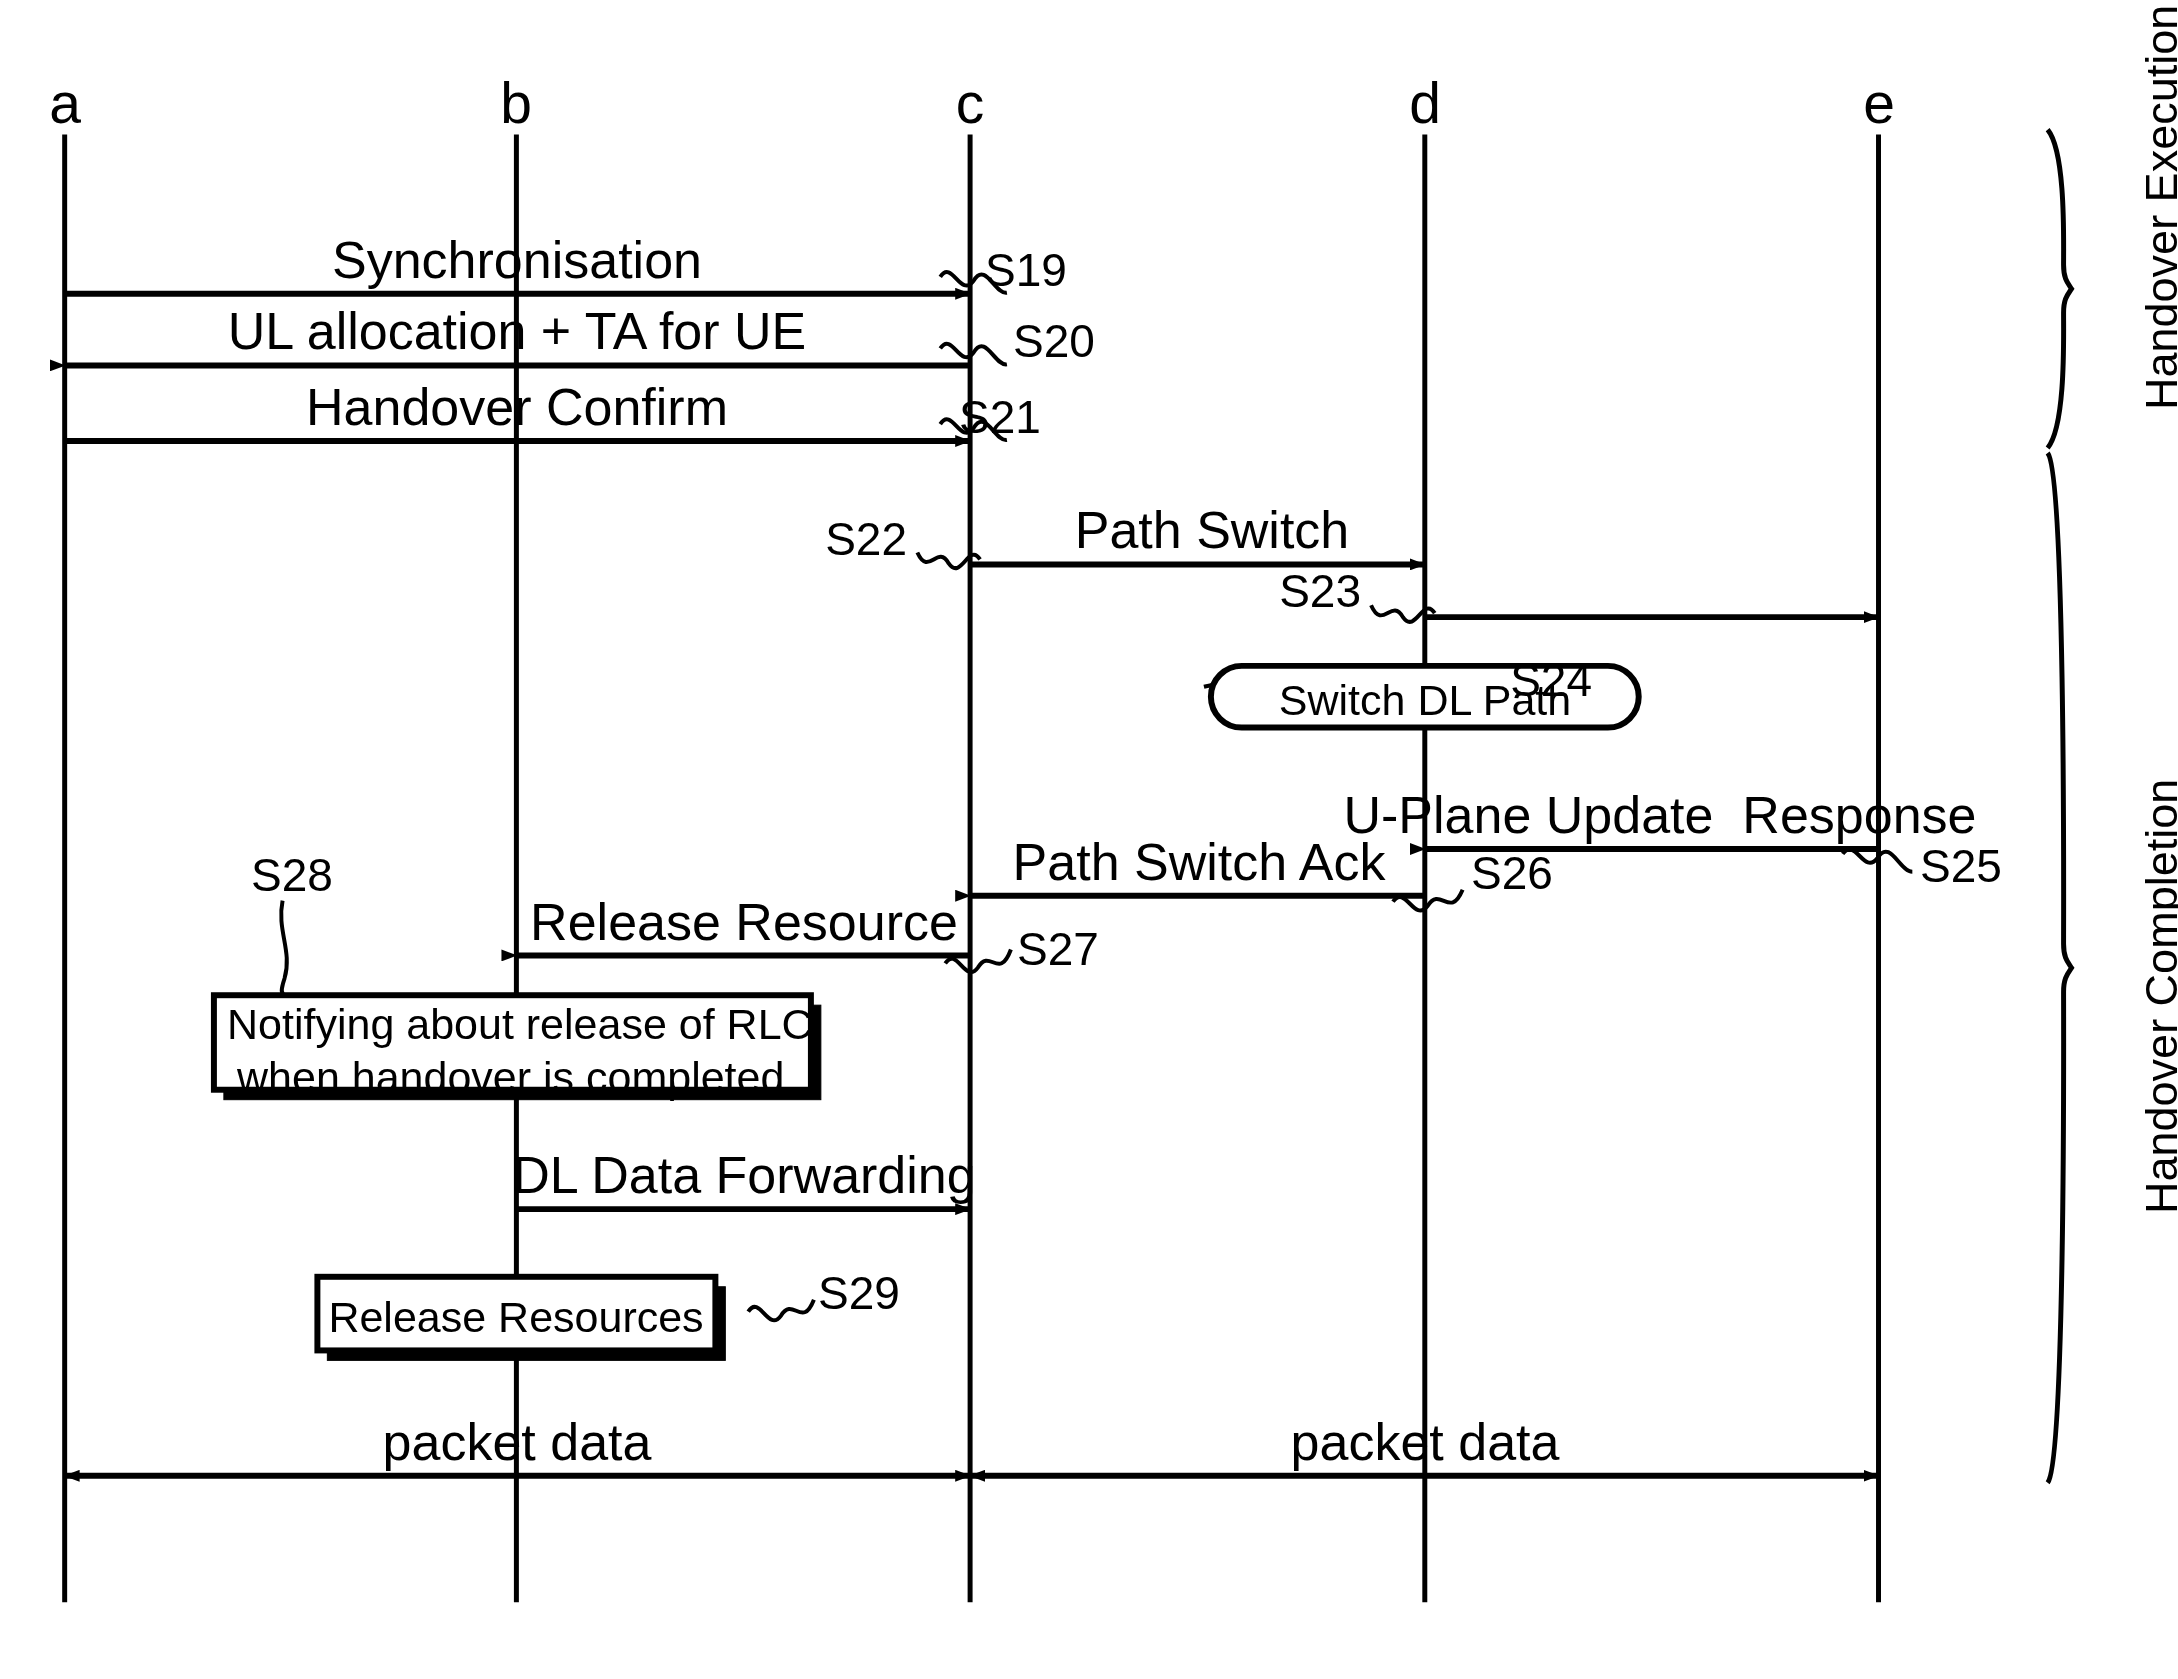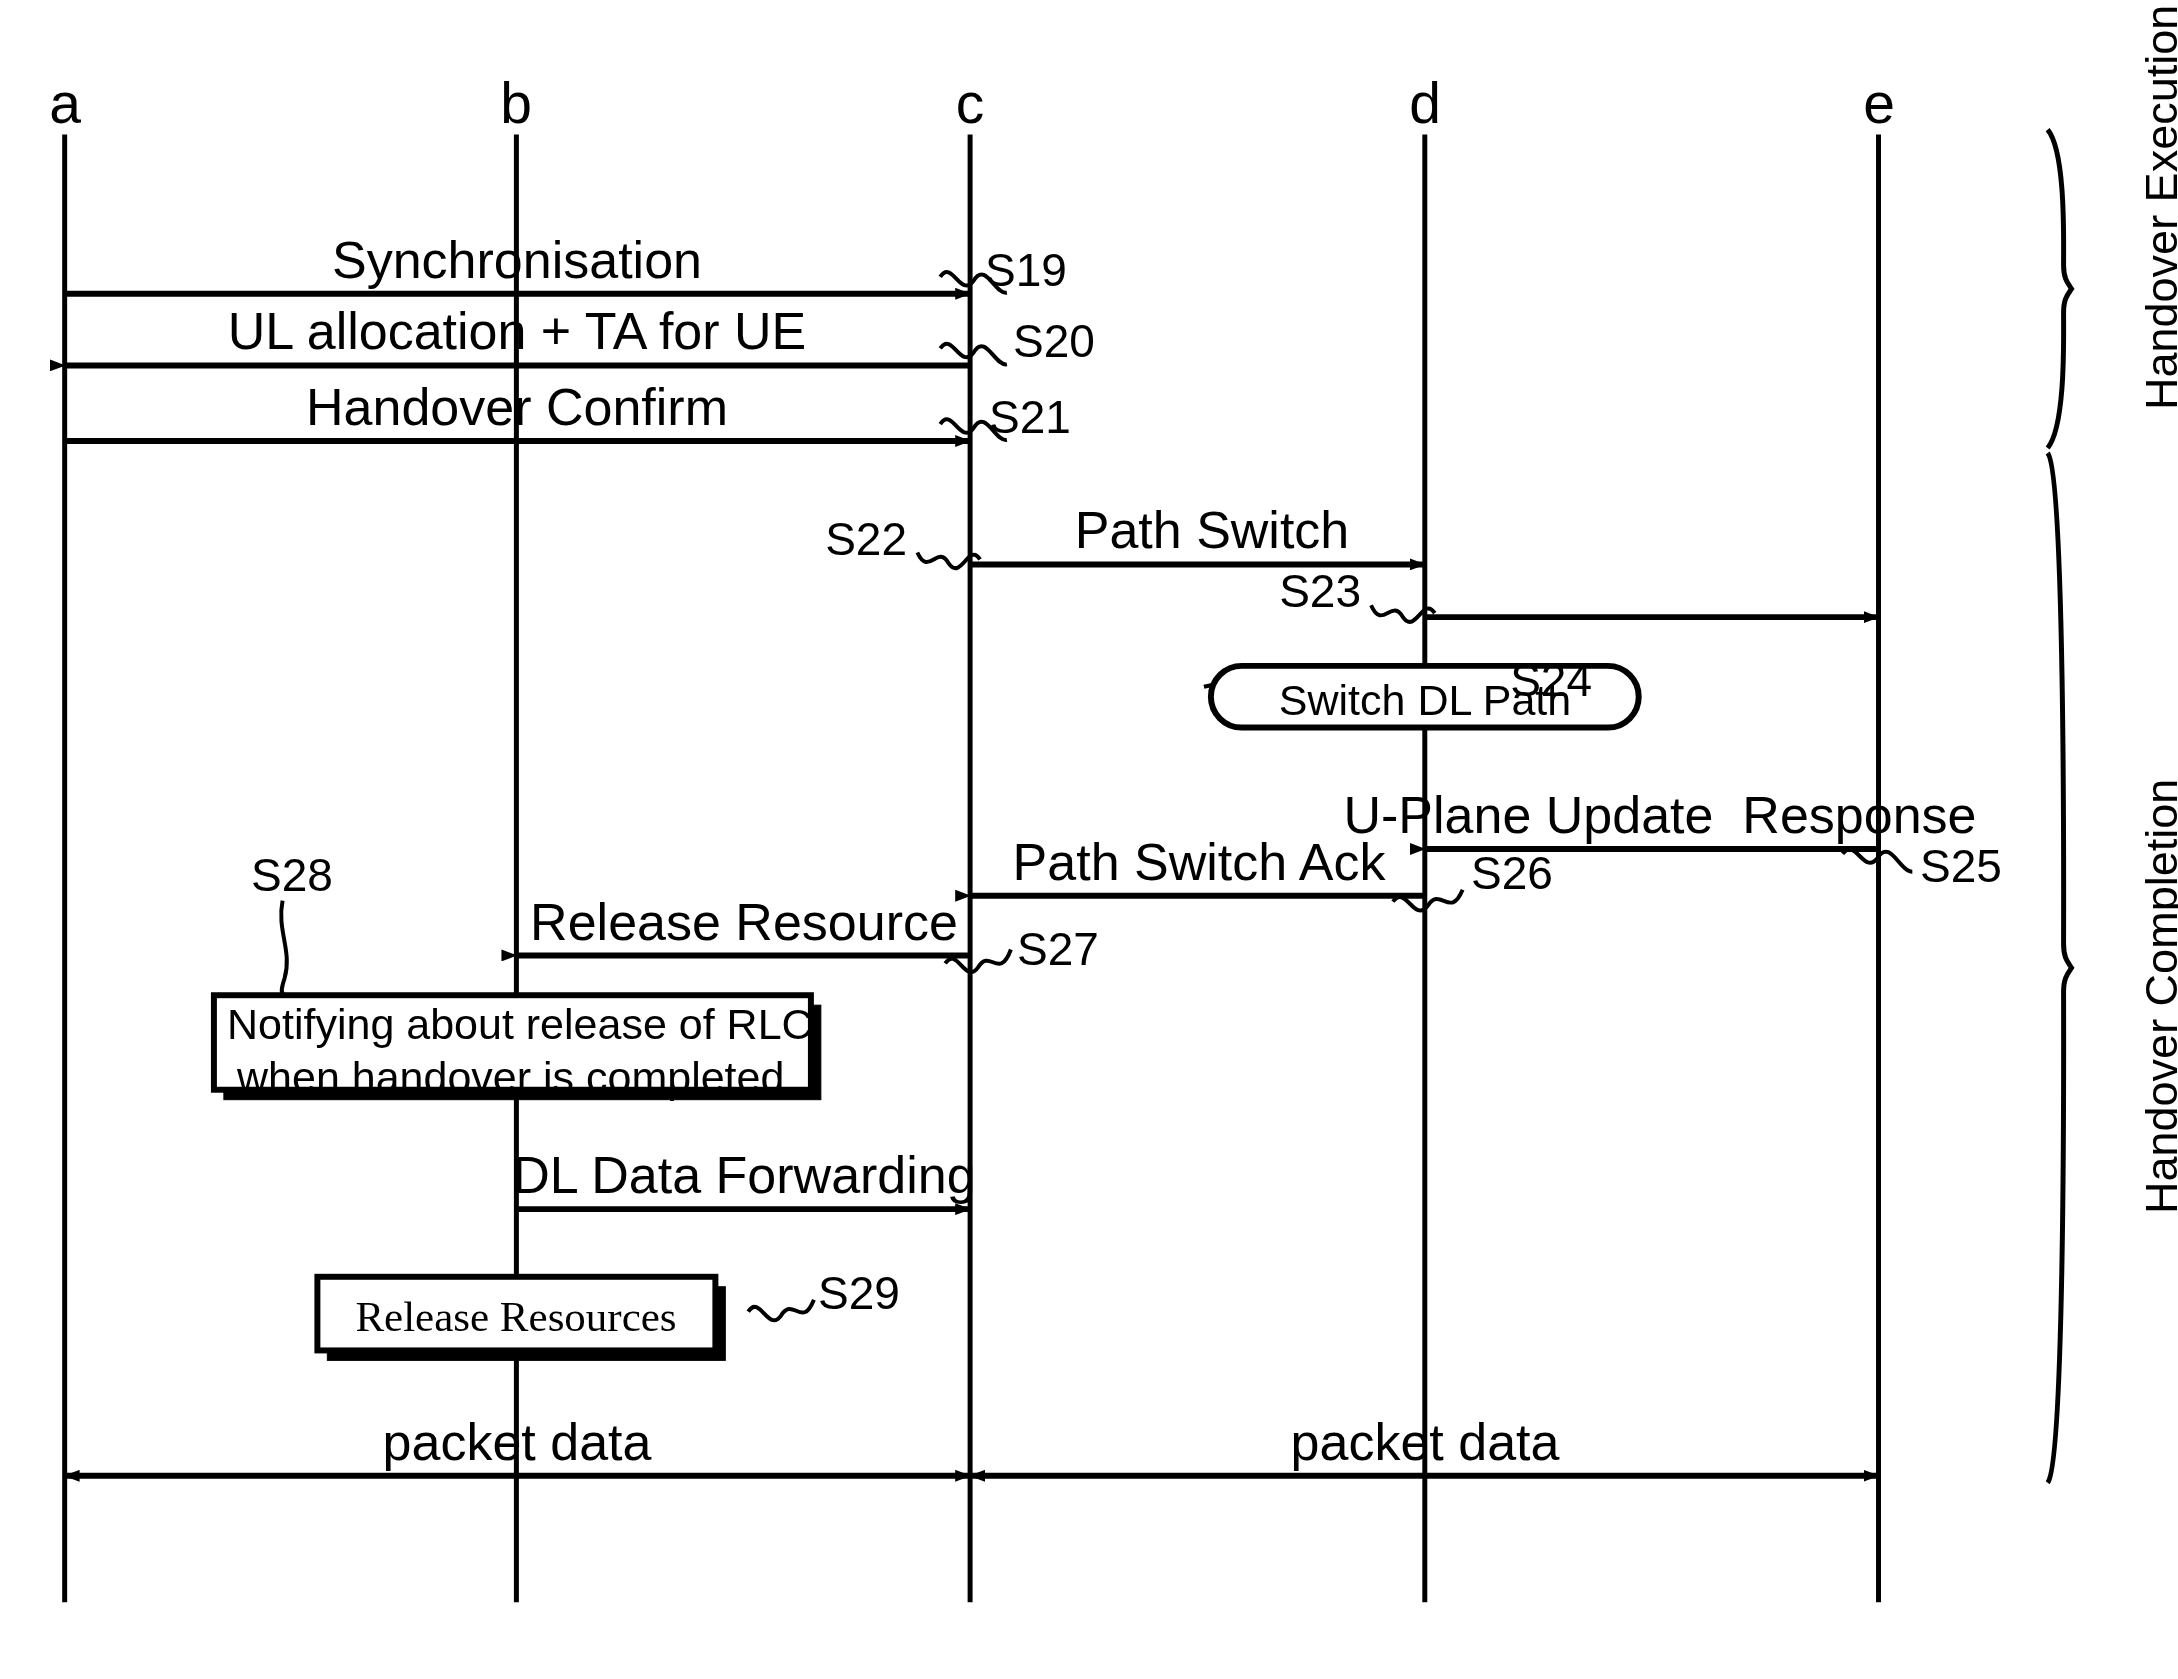--- a/index.html
+++ b/index.html
@@ -98,32 +98,32 @@
   <div class="lbl msg ctr" style="left:1212px;top:504px;">Path Switch</div>
   <div class="lbl msg ctr" style="left:1660px;top:789px;">U-Plane Update  Response</div>
   <div class="lbl msg ctr" style="left:1199px;top:836px;">Path Switch Ack</div>
   <div class="lbl msg ctr" style="left:744px;top:896px;">Release Resource</div>
   <div class="lbl msg ctr" style="left:744px;top:1149px;">DL Data Forwarding</div>
   <div class="lbl msg ctr" style="left:517px;top:1416px;">packet data</div>
   <div class="lbl msg ctr" style="left:1425px;top:1416px;">packet data</div>
 
   <div class="lbl step" style="left:985px;top:247px;">S19</div>
   <div class="lbl step" style="left:1013px;top:318px;">S20</div>
-  <div class="lbl step" style="left:989px;top:394px;">S21</div>
+  <div class="lbl step" style="left:959px;top:394px;">S21</div>
   <div class="lbl step rgt" style="left:907px;top:516px;">S22</div>
   <div class="lbl step rgt" style="left:1361px;top:568px;">S23</div>
   <div class="lbl step rgt" style="left:1592px;top:657px;">S24</div>
   <div class="lbl step" style="left:1920px;top:843px;">S25</div>
   <div class="lbl step" style="left:1471px;top:850px;">S26</div>
   <div class="lbl step" style="left:1017px;top:926px;">S27</div>
   <div class="lbl step" style="left:251px;top:852px;">S28</div>
   <div class="lbl step" style="left:818px;top:1270px;">S29</div>
 
   <div class="lbl boxtxt ctr" style="left:1425px;top:676px;">Switch DL Path</div>
-  <div class="lbl boxtxt ctr" style="left:516px;top:1293px;font-family:Liberation Serif, serif;">Release Resources</div>
+  <div class="lbl boxtxt ctr" style="left:516px;top:1293px;">Release Resources</div>
 
   <div class="lbl boxtxt" style="left:227px;top:1000px;">Notifying about release of RLC</div>
   <div class="lbl boxtxt" style="left:237px;top:1053px;">when handover is completed</div>
 
   <div class="lbl phase" style="left:2139px;top:410px;transform:rotate(-90deg);">Handover Execution</div>
   <div class="lbl phase" style="left:2139px;top:1214px;transform:rotate(-90deg);">Handover Completion</div>
 
 </div>
 
 

